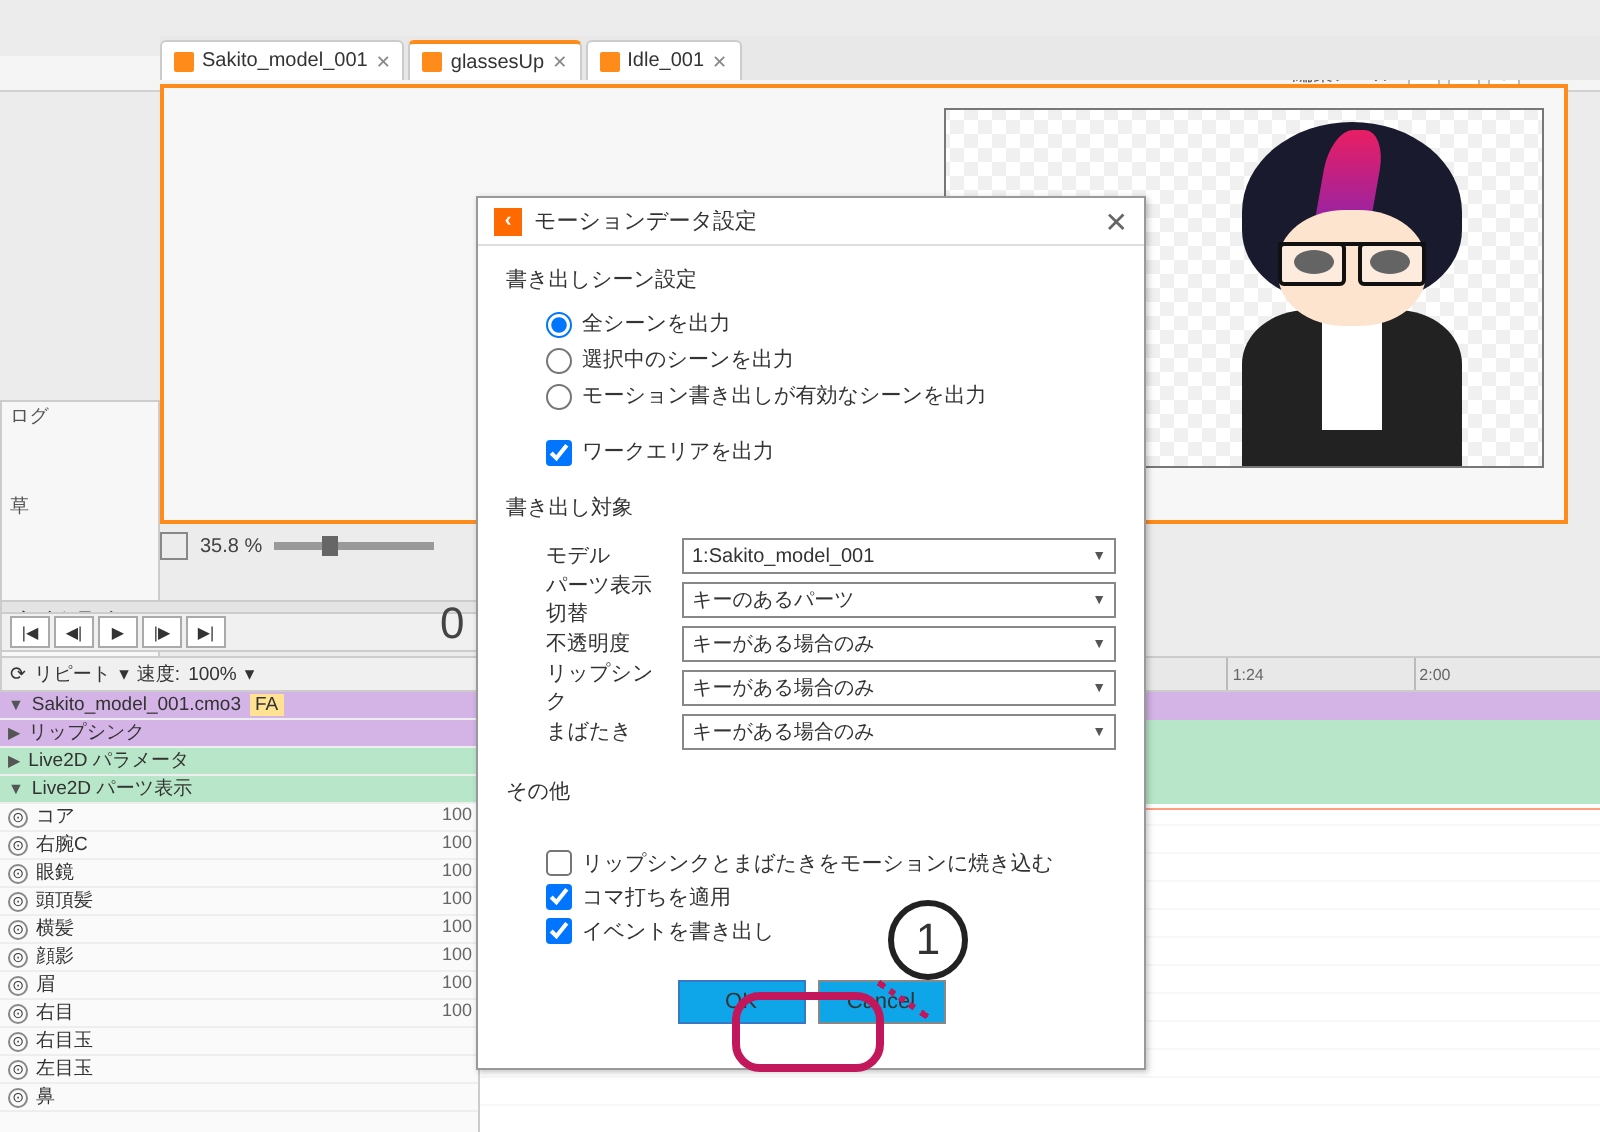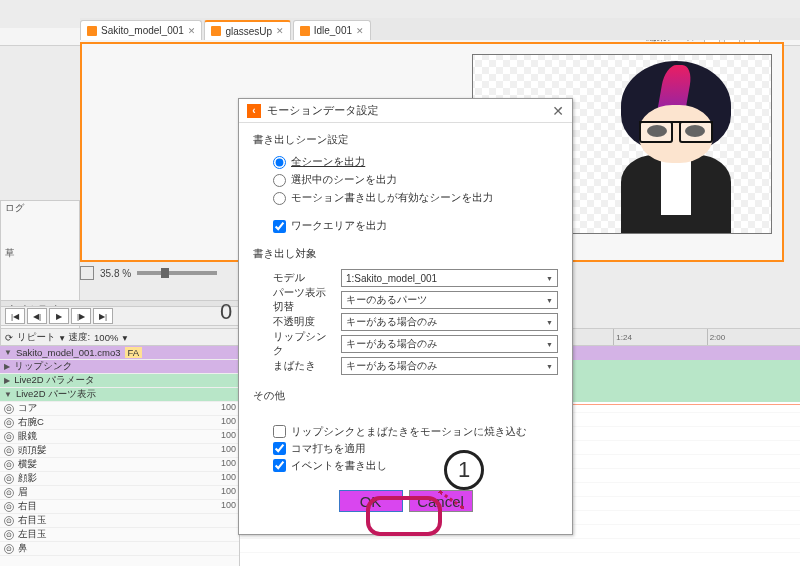--- a/index.html
+++ b/index.html
@@ -66,30 +66,30 @@
 .dialog { position: absolute; top: 98px; left: 238px; width: 335px; background: #fff; border: 1px solid #999; box-shadow: 1px 1px 3px rgba(0,0,0,0.25); }
 .dialog .titlebar { height: 24px; display: flex; align-items: center; padding: 0 8px; border-bottom: 1px solid #ddd; gap: 6px; }
 .dialog .titlebar .logo { width: 14px; height: 14px; background: #ff6a00; display: flex; align-items: center; justify-content: center; color: #fff; font-size: 10px; font-weight: bold; }
 .dialog .titlebar .ttl { font-size: 11px; flex: 1; }
 .dialog .titlebar .x { font-size: 14px; color: #666; cursor: pointer; }
 .dialog .content { padding: 10px 14px; font-size: 10.5px; color: #333; }
 .section-title { font-size: 10.5px; margin-bottom: 6px; }
 .radio-group { padding-left: 20px; margin-bottom: 10px; }
 .radio-group label, .check-line label { display: flex; align-items: center; gap: 5px; height: 18px; }
 .radio-group input, .check-line input { margin: 0; }
-.underline { text-decoration: underline; }
+.underline { }
 .check-line { padding-left: 20px; margin-bottom: 12px; }
 .field-row { display: flex; align-items: center; height: 22px; gap: 8px; }
 .field-row .flabel { width: 80px; padding-left: 20px; }
 .field-row .fsel { flex: 1; height: 18px; border: 1px solid #888; background: #fff; font-size: 10px; padding: 0 4px; display: flex; align-items: center; justify-content: space-between; }
 .field-row .fsel::after { content: "▼"; font-size: 7px; color: #555; }
 .other-group { padding-left: 20px; margin-top: 20px; margin-bottom: 10px; }
 .other-group label { display: flex; align-items: center; gap: 5px; height: 17px; }
 .btnrow { display: flex; justify-content: center; gap: 6px; padding: 6px 0 12px; }
-.dlgbtn { width: 64px; height: 22px; border: 1px solid #888; background: #d946ef; font-size: 15px; display: flex; align-items: center; justify-content: center; }
+.dlgbtn { width: 64px; height: 22px; border: 1px solid #888; background: #0ea5e9; font-size: 11px; display: flex; align-items: center; justify-content: center; }
 .dlgbtn.ok { border: 1.5px solid #3878c7; }
 
 
 .anno-ring { position: absolute; top: 496px; left: 366px; width: 76px; height: 40px; border: 4px solid #c2185b; border-radius: 14px; pointer-events: none; }
 .anno-circ { position: absolute; top: 450px; left: 444px; width: 40px; height: 40px; border: 3px solid #222; border-radius: 50%; background: #fff; display: flex; align-items: center; justify-content: center; font-size: 22px; pointer-events: none; }
 .anno-dots { position: absolute; top: 490px; left: 440px; width: 30px; height: 20px; border-top: 3px dotted #c2185b; transform: rotate(35deg); transform-origin: left top; pointer-events: none; }
 </style>
 </head>
 <body>
 

